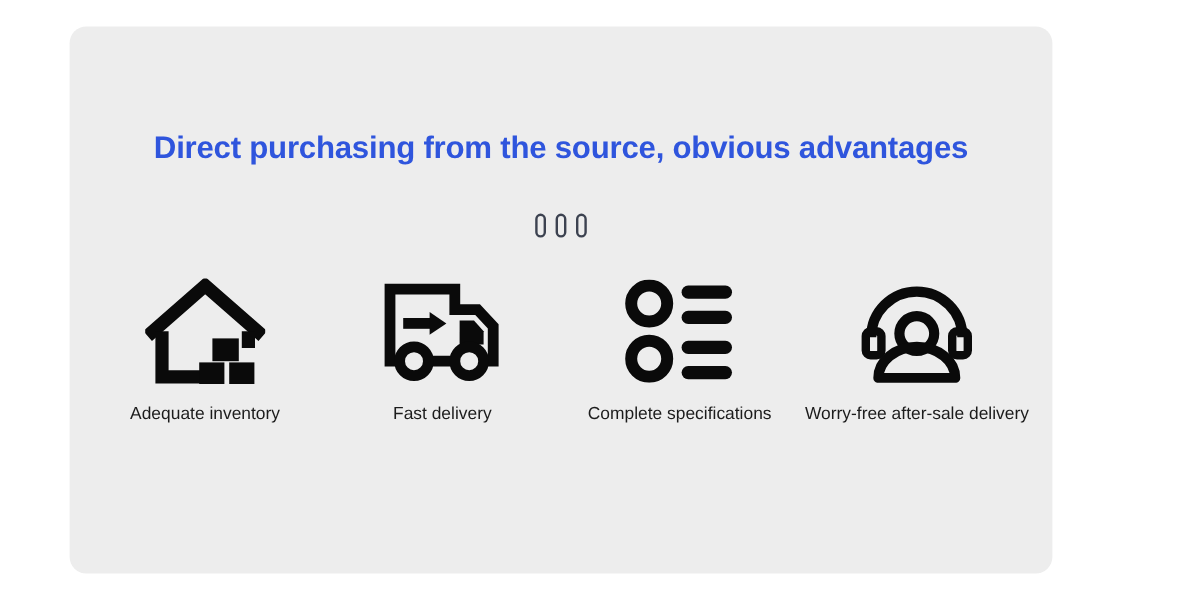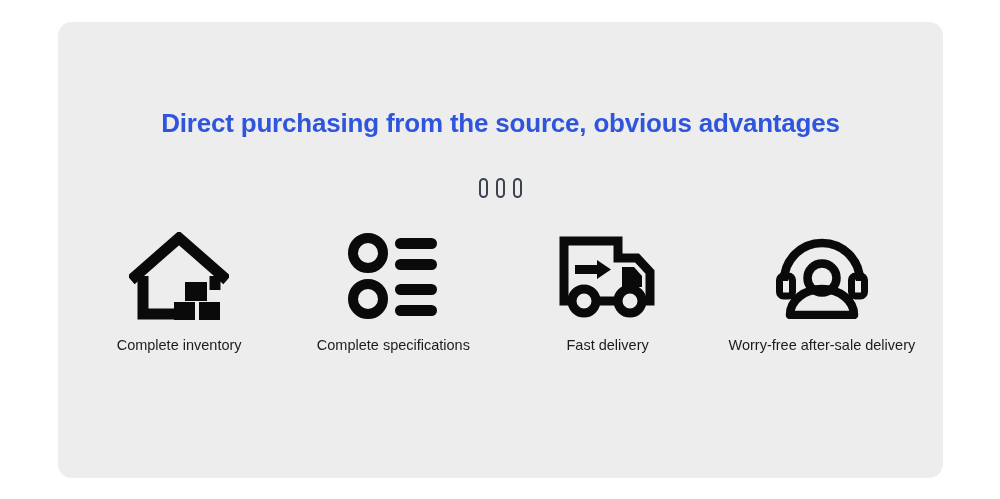--- a/index.html
+++ b/index.html
@@ -19,21 +19,21 @@
     width: 1000px;
     height: 499px;
     background: #ffffff;
   }
 
   
   .panel {
     position: absolute;
     left: 58px;
     top: 22px;
-    width: 885px;
+    width: 819px;
     height: 456px;
     background: #ededed;
     border-radius: 14px;
   }
 
   
   .panel-title {
     position: absolute;
     left: 0;
     right: 0;
@@ -122,53 +122,53 @@
 
             <path d="M14 44 L14 82 L50 82" stroke="#0a0a0a" stroke-width="11" fill="none"></path>
 
             <path d="M86 44 L86 58" stroke="#0a0a0a" stroke-width="11" fill="none"></path>
 
             <rect x="56" y="50" width="22" height="19" fill="#0a0a0a"></rect>
             <rect x="45" y="70" width="21" height="18" fill="#0a0a0a"></rect>
             <rect x="70" y="70" width="21" height="18" fill="#0a0a0a"></rect>
           </svg>
         </div>
-        <div class="feature-label">Complete inventory</div>
-      </div>
-
-      <div class="feature">
-        <div class="feature-icon">
-          <svg width="92" height="86" viewBox="0 0 92 86" fill="none" aria-hidden="true">
-            <circle cx="21" cy="20" r="15" stroke="#0a0a0a" stroke-width="10" fill="none"></circle>
-            <circle cx="21" cy="66" r="15" stroke="#0a0a0a" stroke-width="10" fill="none"></circle>
-            <rect x="48" y="5" width="42" height="11" rx="5.5" fill="#0a0a0a"></rect>
-            <rect x="48" y="26" width="42" height="11" rx="5.5" fill="#0a0a0a"></rect>
-            <rect x="48" y="51" width="42" height="11" rx="5.5" fill="#0a0a0a"></rect>
-            <rect x="48" y="72" width="42" height="11" rx="5.5" fill="#0a0a0a"></rect>
-          </svg>
-        </div>
-        <div class="feature-label">Complete specifications</div>
+        <div class="feature-label">Adequate inventory</div>
       </div>
 
       <div class="feature">
         <div class="feature-icon">
           <svg width="100" height="84" viewBox="0 0 100 84" fill="none" aria-hidden="true">
 
             <path d="M6 7 L60 7 L60 24 L79 24 L92 38 L92 67 L6 67 Z" stroke="#0a0a0a" stroke-width="9" fill="none" stroke-linejoin="miter"></path>
 
             <path d="M64 33 L76 33 L84 42 L84 53 L64 53 Z" fill="#0a0a0a"></path>
 
             <rect x="17" y="31" width="26" height="9" fill="#0a0a0a"></rect>
             <path d="M39 26 L53 35.5 L39 45 Z" fill="#0a0a0a"></path>
 
             <circle cx="26" cy="67" r="12" fill="#ededed" stroke="#0a0a0a" stroke-width="9"></circle>
             <circle cx="72" cy="67" r="12" fill="#ededed" stroke="#0a0a0a" stroke-width="9"></circle>
           </svg>
         </div>
         <div class="feature-label">Fast delivery</div>
+      </div>
+
+      <div class="feature">
+        <div class="feature-icon">
+          <svg width="92" height="86" viewBox="0 0 92 86" fill="none" aria-hidden="true">
+            <circle cx="21" cy="20" r="15" stroke="#0a0a0a" stroke-width="10" fill="none"></circle>
+            <circle cx="21" cy="66" r="15" stroke="#0a0a0a" stroke-width="10" fill="none"></circle>
+            <rect x="48" y="5" width="42" height="11" rx="5.5" fill="#0a0a0a"></rect>
+            <rect x="48" y="26" width="42" height="11" rx="5.5" fill="#0a0a0a"></rect>
+            <rect x="48" y="51" width="42" height="11" rx="5.5" fill="#0a0a0a"></rect>
+            <rect x="48" y="72" width="42" height="11" rx="5.5" fill="#0a0a0a"></rect>
+          </svg>
+        </div>
+        <div class="feature-label">Complete specifications</div>
       </div>
 
       <div class="feature">
         <div class="feature-icon">
           <svg width="96" height="86" viewBox="0 0 96 86" fill="none" aria-hidden="true">
 
             <path d="M10 48 A38 38 0 0 1 86 48" stroke="#0a0a0a" stroke-width="8.5" fill="none" stroke-linecap="butt"></path>
 
             <rect x="5.5" y="43" width="13" height="20" rx="4" stroke="#0a0a0a" stroke-width="7" fill="none"></rect>
             <rect x="77.5" y="43" width="13" height="20" rx="4" stroke="#0a0a0a" stroke-width="7" fill="none"></rect>

